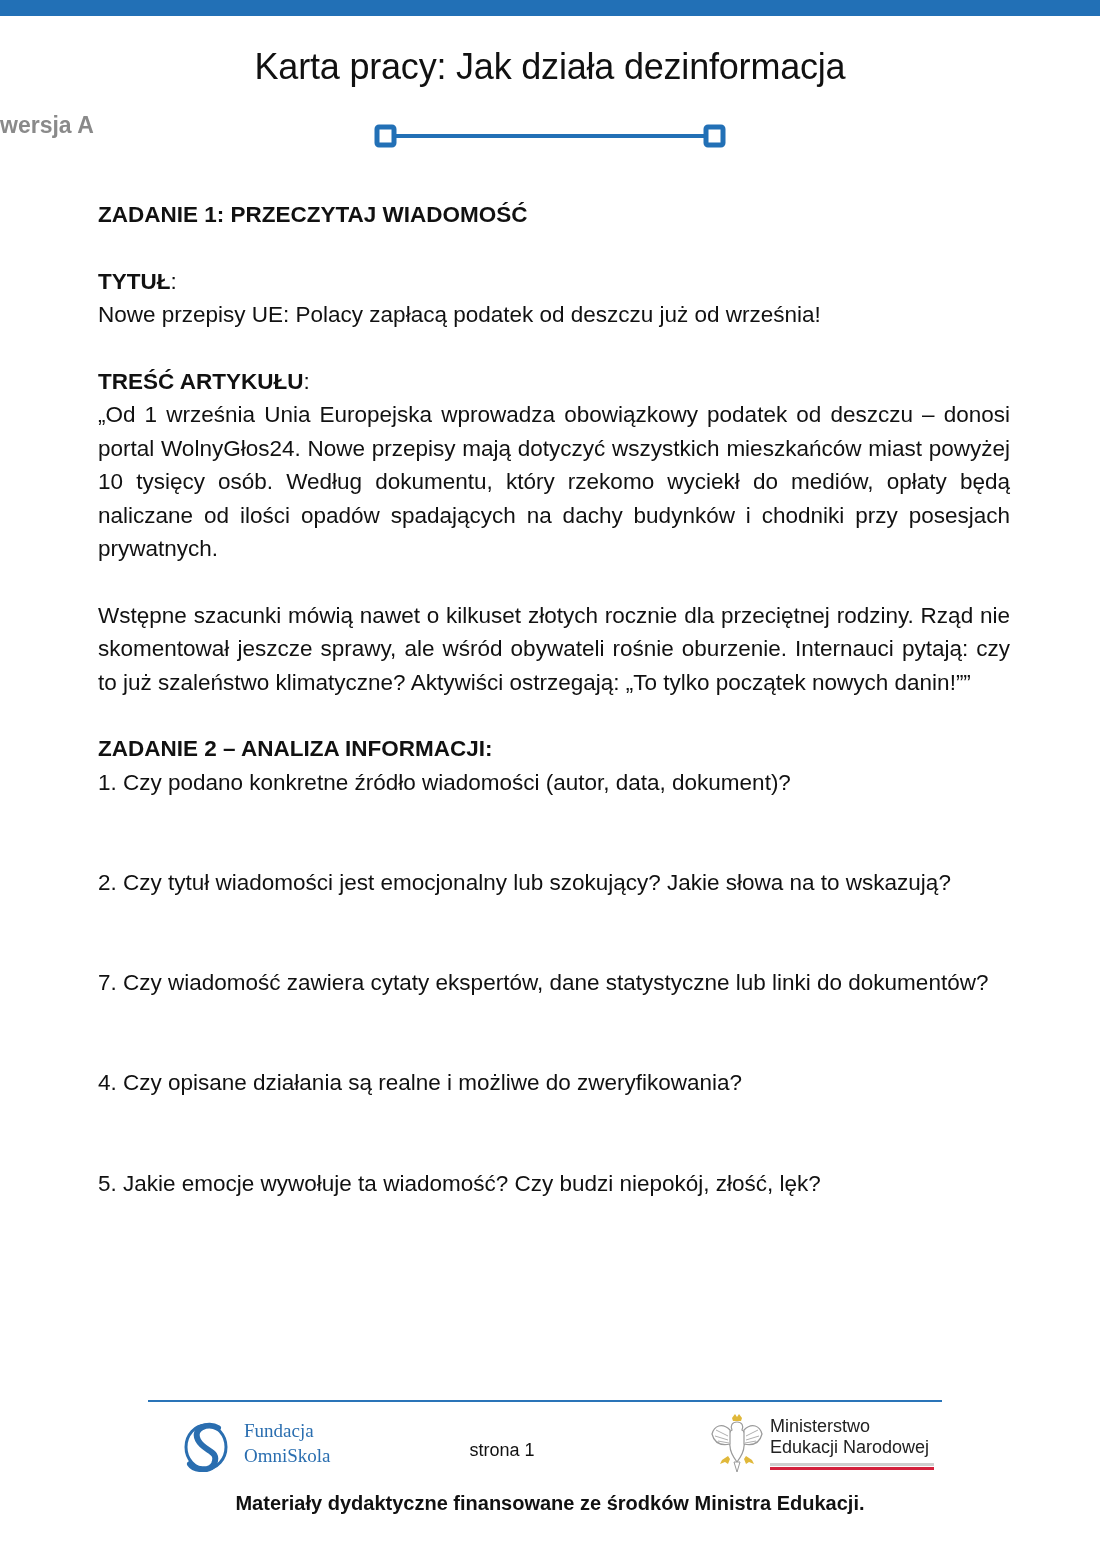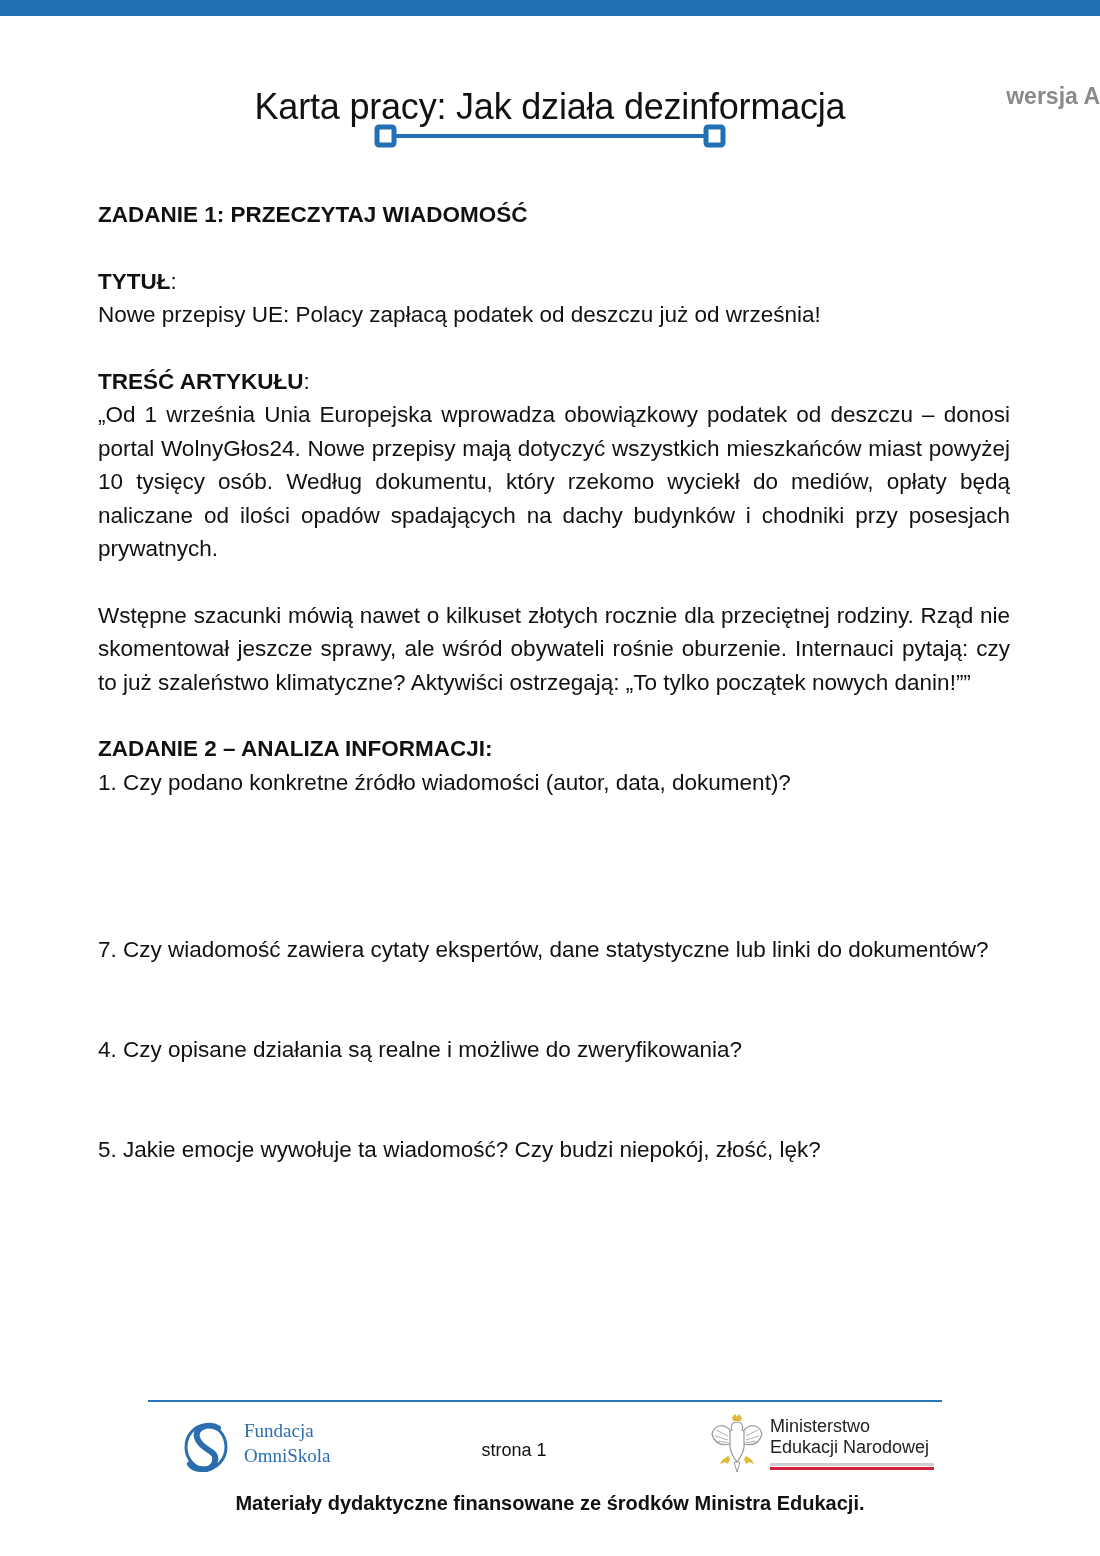--- a/index.html
+++ b/index.html
@@ -3,44 +3,44 @@
   <meta charset="utf-8">
   <style>
     html, body { margin: 0; padding: 0; background: #ffffff; }
     body {
       width: 1100px; height: 1556px; position: relative; overflow: hidden;
       font-family: "Liberation Sans", "DejaVu Sans", sans-serif; color: #111111;
     }
     .top-bar { position: absolute; left: 0; top: 0; width: 1100px; height: 16px; background: #2270b6; }
     .title {
       position: absolute; left: 0; top: 46px; width: 1100px; text-align: center;
-      font-size: 36px; font-weight: normal; color: #111; letter-spacing: -0.2px; margin-top: 40px;
+      font-size: 36px; font-weight: normal; color: #111; letter-spacing: -0.2px;
     }
     .subtitle {
-      position: absolute; left: 0; top: 83px; width: 1100px; text-align: right;
+      position: absolute; left: 0; top: 112px; width: 1100px; text-align: left;
       font-size: 23px; font-weight: bold; color: #8a8a8a;
     }
     .divider-deco { position: absolute; left: 374px; top: 124px; width: 352px; height: 24px; }
     .content {
       position: absolute; left: 98px; top: 198px; width: 912px;
       font-size: 22.5px; line-height: 33.4px;
     }
     .content p { margin: 0; }
     .gap { height: 33.4px; }
     .bold { font-weight: bold; }
     .justify { text-align: justify; text-align-last: left; }
     .q-gap { height: 66.8px; }
     .footer-line { position: absolute; left: 148px; top: 1400px; width: 794px; height: 2px; background: #2a74b8; }
     .omni-logo { position: absolute; left: 178px; top: 1418px; width: 210px; height: 56px; }
     .omni-s { position: absolute; left: 0; top: 2px; width: 56px; height: 52px; }
     .omni-text {
       position: absolute; left: 66px; top: 0; font-family: "Liberation Serif", "DejaVu Serif", serif;
       color: #2a6eb0; font-size: 19px; line-height: 25px;
     }
-    .page-num { position: absolute; left: 16px; top: 1440px; width: 996px; text-align: center; font-size: 18px; color: #111; }
+    .page-num { position: absolute; left: 4px; top: 1440px; width: 996px; text-align: center; font-size: 18px; color: #111; }
     .men-logo { position: absolute; left: 706px; top: 1412px; width: 240px; height: 64px; }
     .men-eagle { position: absolute; left: 2px; top: 0; width: 58px; height: 62px; }
     .men-text { position: absolute; left: 64px; top: 4px; font-size: 18px; line-height: 21px; color: #222; }
     .men-stripe-gray { position: absolute; left: 64px; top: 51px; width: 164px; height: 3px; background: #cfcfcf; }
     .men-stripe-red { position: absolute; left: 64px; top: 55px; width: 164px; height: 3px; background: #d4213d; }
     .funding { position: absolute; left: 0; top: 1492px; width: 1100px; text-align: center; font-size: 20px; color: #111; font-weight: bold; }
   </style>
 </head>
 <body>
 
@@ -62,20 +62,21 @@
   <p>Nowe przepisy UE: Polacy zapłacą podatek od deszczu już od września!</p>
   <div class="gap"></div>
   <p><span class="bold">TREŚĆ ARTYKUŁU</span><span>:</span></p>
   <p class="justify">„Od 1 września Unia Europejska wprowadza obowiązkowy podatek od deszczu – donosi portal WolnyGłos24. Nowe przepisy mają dotyczyć wszystkich mieszkańców miast powyżej 10 tysięcy osób. Według dokumentu, który rzekomo wyciekł do mediów, opłaty będą naliczane od ilości opadów spadających na dachy budynków i chodniki przy posesjach prywatnych.</p>
   <div class="gap"></div>
   <p class="justify">Wstępne szacunki mówią nawet o kilkuset złotych rocznie dla przeciętnej rodziny. Rząd nie skomentował jeszcze sprawy, ale wśród obywateli rośnie oburzenie. Internauci pytają: czy to już szaleństwo klimatyczne? Aktywiści ostrzegają: „To tylko początek nowych danin!””</p>
   <div class="gap"></div>
   <p class="bold">ZADANIE 2 – ANALIZA INFORMACJI:</p>
   <p class="justify">1. Czy podano konkretne źródło wiadomości (autor, data, dokument)?</p>
   <div class="q-gap"></div>
+  <p class="justify">2. Czy tytuł wiadomości jest emocjonalny lub szokujący? Jakie słowa na to wskazują?</p>
   <div class="q-gap"></div>
   <p class="justify">7. Czy wiadomość zawiera cytaty ekspertów, dane statystyczne lub linki do dokumentów?</p>
   <div class="q-gap"></div>
   <p class="justify">4. Czy opisane działania są realne i możliwe do zweryfikowania?</p>
   <div class="q-gap"></div>
   <p class="justify">5. Jakie emocje wywołuje ta wiadomość? Czy budzi niepokój, złość, lęk?</p>
 </div>
 
 <div class="footer-line"></div>
 

